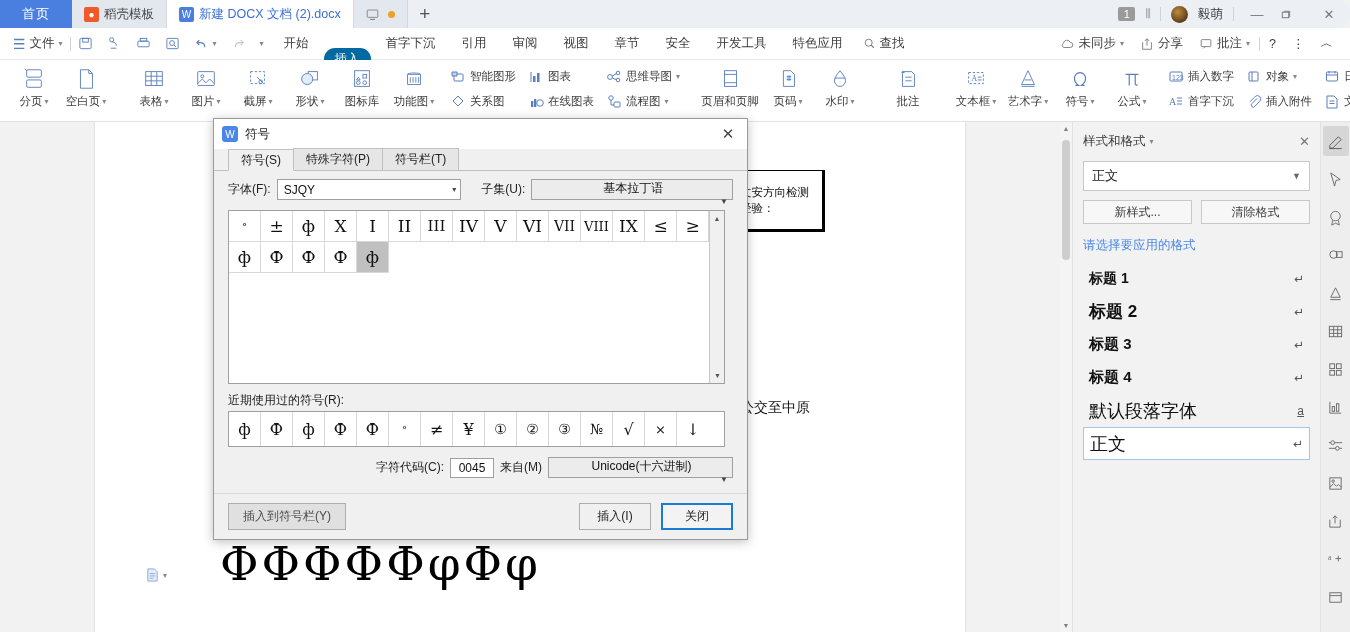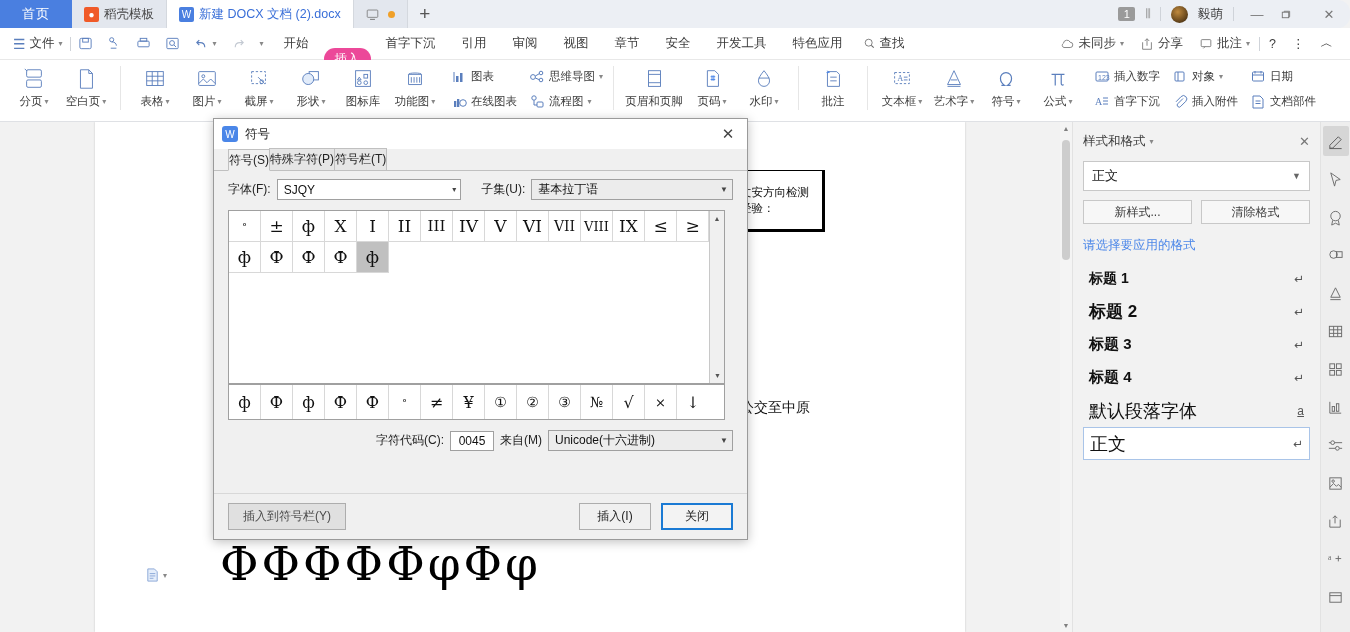--- a/index.html
+++ b/index.html
@@ -72,21 +72,21 @@
     border-bottom: 1px solid #e8e8e8;
   }
   .mb-item { display: flex; align-items: center; gap: 4px; padding: 0 7px;
              height: 24px; font-size: 12.5px; color: #3c3c3c; }
   .mb-icon { color: #5b7fbd; font-size: 14px; }
   .caret { font-size: 8px; color: #888; }
   .ribbon-tab {
     padding: 3px 11px; border-radius: 11px; font-size: 12.5px;
     color: #3c3c3c; margin: 0 2px;
   }
-  .ribbon-tab.active { background: #ec4899; color: #fff; margin-top: 31px; }
+  .ribbon-tab.active { background: #0369a1; color: #fff; margin-top: 31px; }
   .menubar-right { margin-left: auto; display: flex; align-items: center; gap: 2px; padding-right: 4px; }
 
   
   .ribbon {
     position: absolute; left: 0; top: 60px; width: 1350px; height: 62px;
     background: #fff; display: flex; align-items: flex-start;
     border-bottom: 1px solid #dfe1e5; padding-left: 4px;
   }
   .rgroup { display: flex; align-items: flex-start; height: 60px; padding: 0 4px; }
   .rsep { width: 1px; height: 44px; margin: 6px 4px; background: #e6e6e6; }
@@ -206,32 +206,32 @@
   .dlg-logo {
     width: 16px; height: 16px; background: #4a86e8; border-radius: 3px;
     color: #fff; font-size: 10px; display: flex; align-items: center; justify-content: center;
   }
   .dlg-titletext { font-size: 12.5px; color: #222; }
   .dlg-close { margin-left: auto; font-size: 15px; color: #444; width: 22px; text-align: center; }
   .dlg-body { padding: 0; background: #f0f0f0; }
   .dlg-tabs { display: flex; padding-left: 14px; background: #f0f0f0; height: 22px; align-items: flex-end;
               border-bottom: 1px solid #c0c0c0; }
   .dlg-tab {
-    padding: 2px 0; font-size: 12px; color: #222; height: 22px;
+    padding: 2px 12px; font-size: 12px; color: #222; height: 22px;
     border: 1px solid #c0c0c0; border-bottom: none; background: #e6e6e6;
     margin-right: -1px; display:flex; align-items:center;
   }
   .dlg-tab.active { background: #f0f0f0; border-bottom: 1px solid #f0f0f0; margin-bottom: -1px; }
   .dlg-row { display: flex; align-items: center; padding: 8px 14px 2px 14px; gap: 6px; }
   .dlg-label { font-size: 12px; color: #222; white-space: nowrap; }
   .dlg-combo {
     height: 21px; background: #fff; border: 1px solid #a0a0a0;
     display: flex; align-items: center; padding: 0 4px 0 6px; font-size: 12px; color: #111;
   }
-  .dlg-combo.gray { background: #ececec; }
+  .dlg-combo.gray { background: #ececec; flex-direction: column; }
   .dlg-combo .arw { margin-left: auto; font-size: 8px; color: #444; padding-left: 6px; }
   .combo-font { width: 203px; }
   .combo-sub { width: 222px; }
 
   .grid-wrap {
     margin: 8px 14px 0 14px; width: 497px; height: 174px;
     background: #fff; border: 1px solid #a0a0a0; position: relative; overflow: hidden;
   }
   .sym-grid { display: flex; flex-wrap: wrap; width: 481px; }
   .sym-cell {
@@ -537,20 +537,39 @@
               <path d="M10 11v6M13 11v6M16 11v6M19 11v6" stroke="#5b7fbd"></path>
             </svg>
         </span>
         <span class="lbl">
             <span>功能图</span>
             <span class="caret">▾</span>
           </span>
       </div>
     </div>
 
+    <div class="rcol">
+      <div class="rsmall">
+        <span class="gi">
+          <svg width="16" height="15" viewBox="0 0 16 15">
+              <rect x="4" y="5" width="9" height="7" rx="1" fill="none" stroke="#5b7fbd"></rect>
+              <path d="M2 3h5v4H2z" fill="#bcd4f0" stroke="#5b7fbd"></path>
+            </svg>
+        </span>
+        <span>智能图形</span>
+      </div>
+      <div class="rsmall">
+        <span class="gi">
+          <svg width="16" height="15" viewBox="0 0 16 15">
+              <path d="M8 2l5 5-5 5-5-5z" fill="none" stroke="#5b7fbd"></path>
+            </svg>
+        </span>
+        <span>关系图</span>
+      </div>
+    </div>
 
     <div class="rcol">
       <div class="rsmall">
         <span class="gi">
           <svg width="16" height="15" viewBox="0 0 16 15">
               <path d="M3 13V3" stroke="#5b7fbd"></path>
               <rect x="5" y="7" width="2.5" height="6" fill="#5b7fbd"></rect>
               <rect x="9" y="4" width="2.5" height="9" fill="#5b7fbd"></rect>
             </svg>
         </span>
@@ -978,20 +997,21 @@
           <div class="sym-cell">Ф</div>
           <div class="sym-cell">Ф</div>
           <div class="sym-cell selected">ф</div>
         </div>
         <div class="grid-scroll">
           <div class="gs-btn">▲</div>
           <div class="gs-btn bot">▼</div>
         </div>
       </div>
 
+      <div class="recent-label">近期使用过的符号(R):</div>
       <div class="recent-wrap">
         <div class="rec-cell">ф</div>
         <div class="rec-cell">Ф</div>
         <div class="rec-cell">ф</div>
         <div class="rec-cell">Ф</div>
         <div class="rec-cell">Ф</div>
         <div class="rec-cell" style="font-size:10px">°</div>
         <div class="rec-cell">≠</div>
         <div class="rec-cell">¥</div>
         <div class="rec-cell" style="font-size:14px">①</div>

